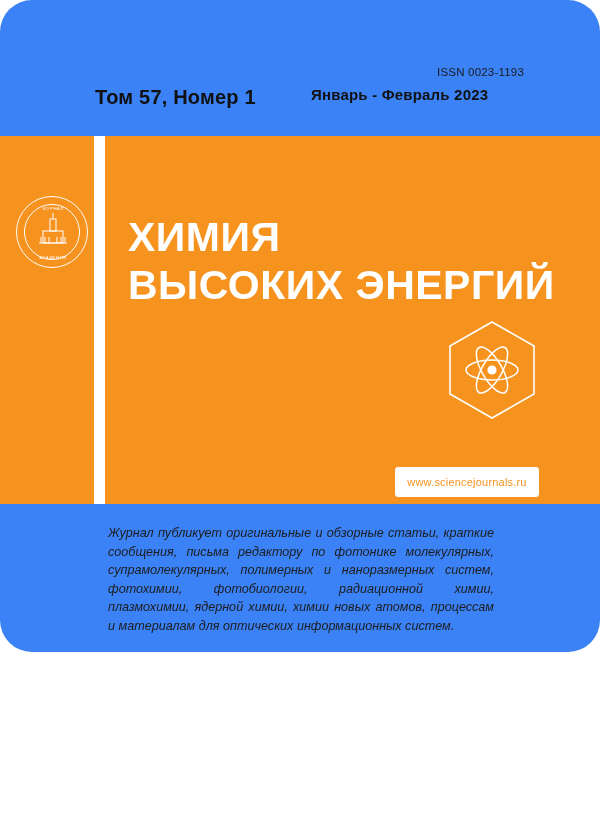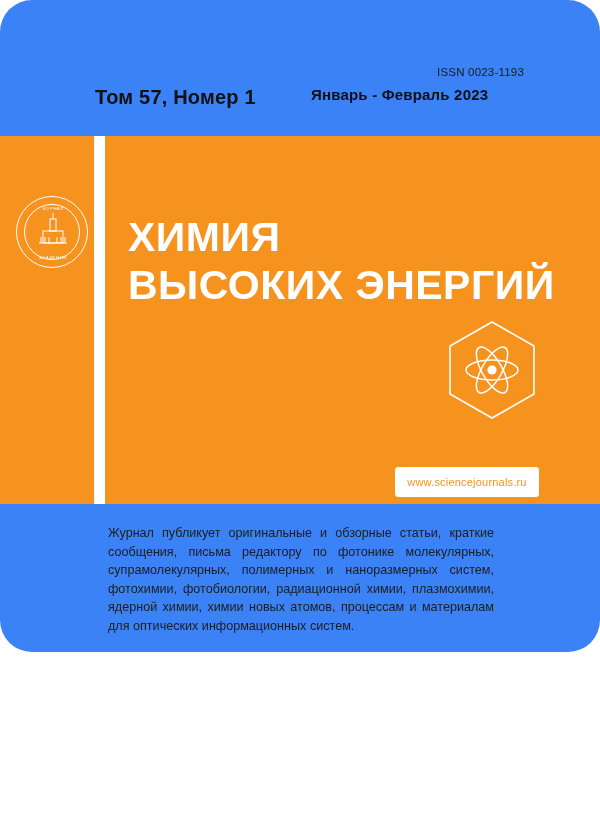--- a/index.html
+++ b/index.html
@@ -151,20 +151,21 @@
   
   .description {
     position: absolute;
     left: 108px;
     top: 524px;
     width: 386px;
     font-size: 12.6px;
     line-height: 18.6px;
     color: #1d1d1d;
     text-align: justify;
+    font-style: italic;
   }
 
   
   .ras {
     position: absolute;
     left: 216px;
     top: 659px;
     width: 168px;
     height: 168px;
   }

